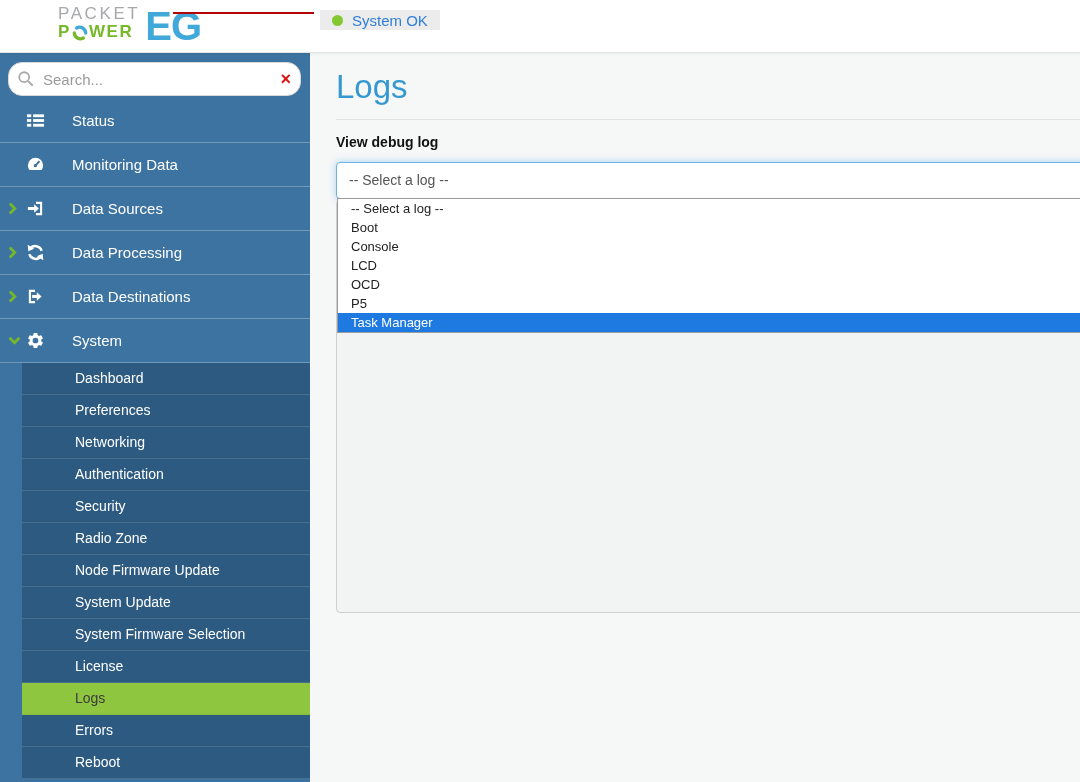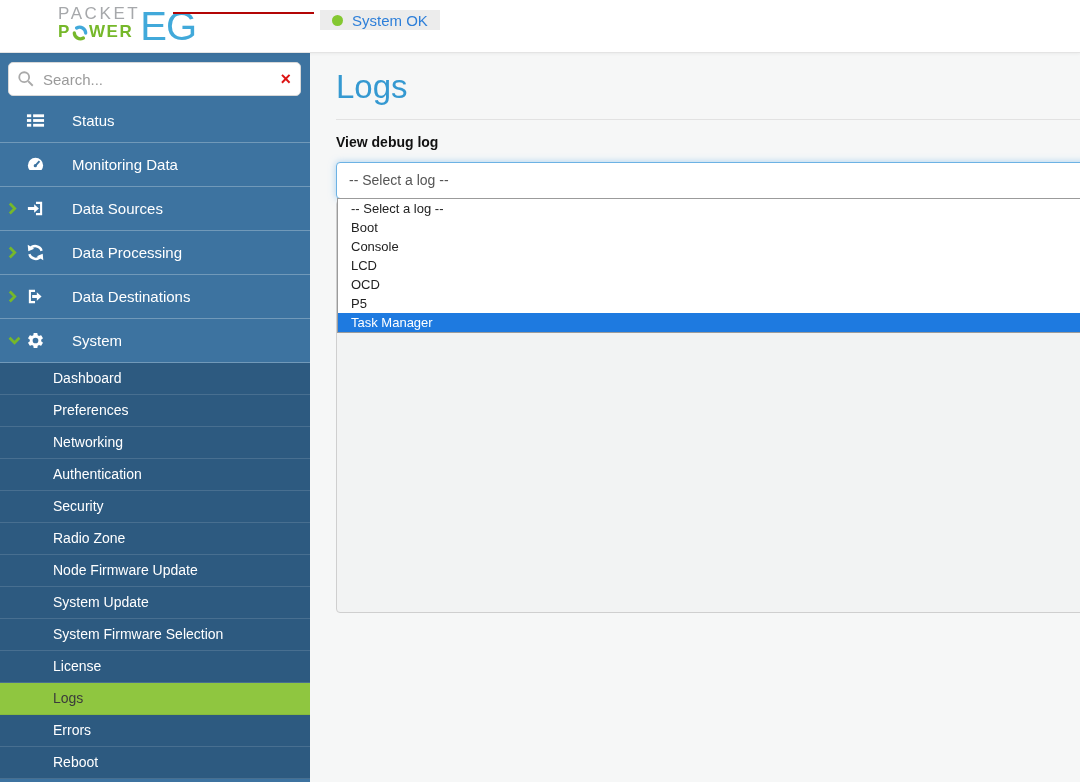--- a/index.html
+++ b/index.html
@@ -8,43 +8,43 @@
   .page { position:relative; width:1080px; height:782px; background:#f6f7f7; overflow:hidden; }
 
   
   .header { position:absolute; top:0; left:0; right:0; height:53px; background:#fff;
             border-bottom:1px solid #e4e4e4; box-shadow:0 1px 3px rgba(0,0,0,.05); z-index:10; }
   .logo { position:absolute; left:10px; top:5px; display:flex; align-items:flex-start; }
   .logo-text { display:flex; flex-direction:column; line-height:1.08;margin-left:48px; }
   .logo-l1 { font-size:17px; letter-spacing:2.6px; color:#a6a8ab; font-weight:500; }
   .logo-l2 { font-size:17px; letter-spacing:1.6px; color:#76b82a; font-weight:700; display:flex; align-items:center; }
   .logo-o  { display:inline-block; width:16px; height:16px; margin:0 1px; }
-  .logo-eg { font-size:40px; font-weight:400; color:#41a9da; line-height:42px; letter-spacing:-1px; }
+  .logo-eg { font-size:40px; font-weight:700; color:#41a9da; margin-left:5px; line-height:42px; letter-spacing:-1px; }
   .red-line { position:absolute; left:173px; top:12px; width:141px; height:2px; background:#b30505; }
   .status-badge { position:absolute; left:320px; top:10px; height:20px; background:#ececec;
                   border-radius:0; display:flex; align-items:center; padding:0 12px; }
   .status-dot { width:11px; height:11px; border-radius:50%; background:#84c831; margin-right:9px; }
   .status-label { color:#2e7fd9; font-size:15px; }
 
   
   .sidebar { position:absolute; top:53px; left:0; width:310px; bottom:0; background:#3d73a0; z-index:5; }
   .search-wrap { position:relative; margin:9px 9px 3px 8px; }
-  .search-input { width:100%; height:34px; border:1px solid #d8d8d8; border-radius:5px; background:#fff;
+  .search-input { width:100%; height:34px; border:1px solid #d8d8d8; border-radius:14px; background:#fff;
                   padding:0 30px 0 34px; font-size:15px; color:#333; font-family:"Liberation Sans", sans-serif; outline:none; }
   .search-input::placeholder { color:#9a9a9a; }
   .search-icon { position:absolute; left:9px; top:8px; width:18px; height:18px; }
   .search-clear { position:absolute; right:10px; top:5px; color:#dd1414; font-weight:900; font-size:18px; cursor:pointer; line-height:24px; }
 
   .nav-item { height:44px; display:flex; align-items:center; border-bottom:1px solid rgba(255,255,255,.27);
               color:#fff; font-size:15px; cursor:pointer; }
   .chev { width:16px; margin-left:8px; display:flex; align-items:center; }
   .nav-ic { width:24px; margin-left:2px; display:flex; align-items:center; }
   .nav-label { margin-left:22px; }
 
-  .submenu { background:#2d5a80; }
+  .submenu { margin-left:22px; background:#2d5a80; }
   .submenu-item { height:32px; line-height:31px; padding-left:53px; color:#fff; font-size:14px;
                   border-bottom:1px solid rgba(255,255,255,.13); cursor:pointer; }
   .submenu-item.active { background:#8fc640; color:#3b3b3b; border-bottom-color:rgba(0,0,0,.05); }
 
   
   .main { position:absolute; left:310px; top:53px; right:0; bottom:0; background:#f6f7f7; overflow:hidden; }
   .page-title { position:absolute; left:26px; top:14px; font-size:33px; line-height:40px;
                 font-weight:400; color:#3599d1; }
   .title-rule { position:absolute; left:26px; right:-5px; top:66px; border:none; border-top:1px solid #e2e2e2; }
   .field-label { position:absolute; left:26px; top:81px; font-size:14px; font-weight:700; color:#111; }

